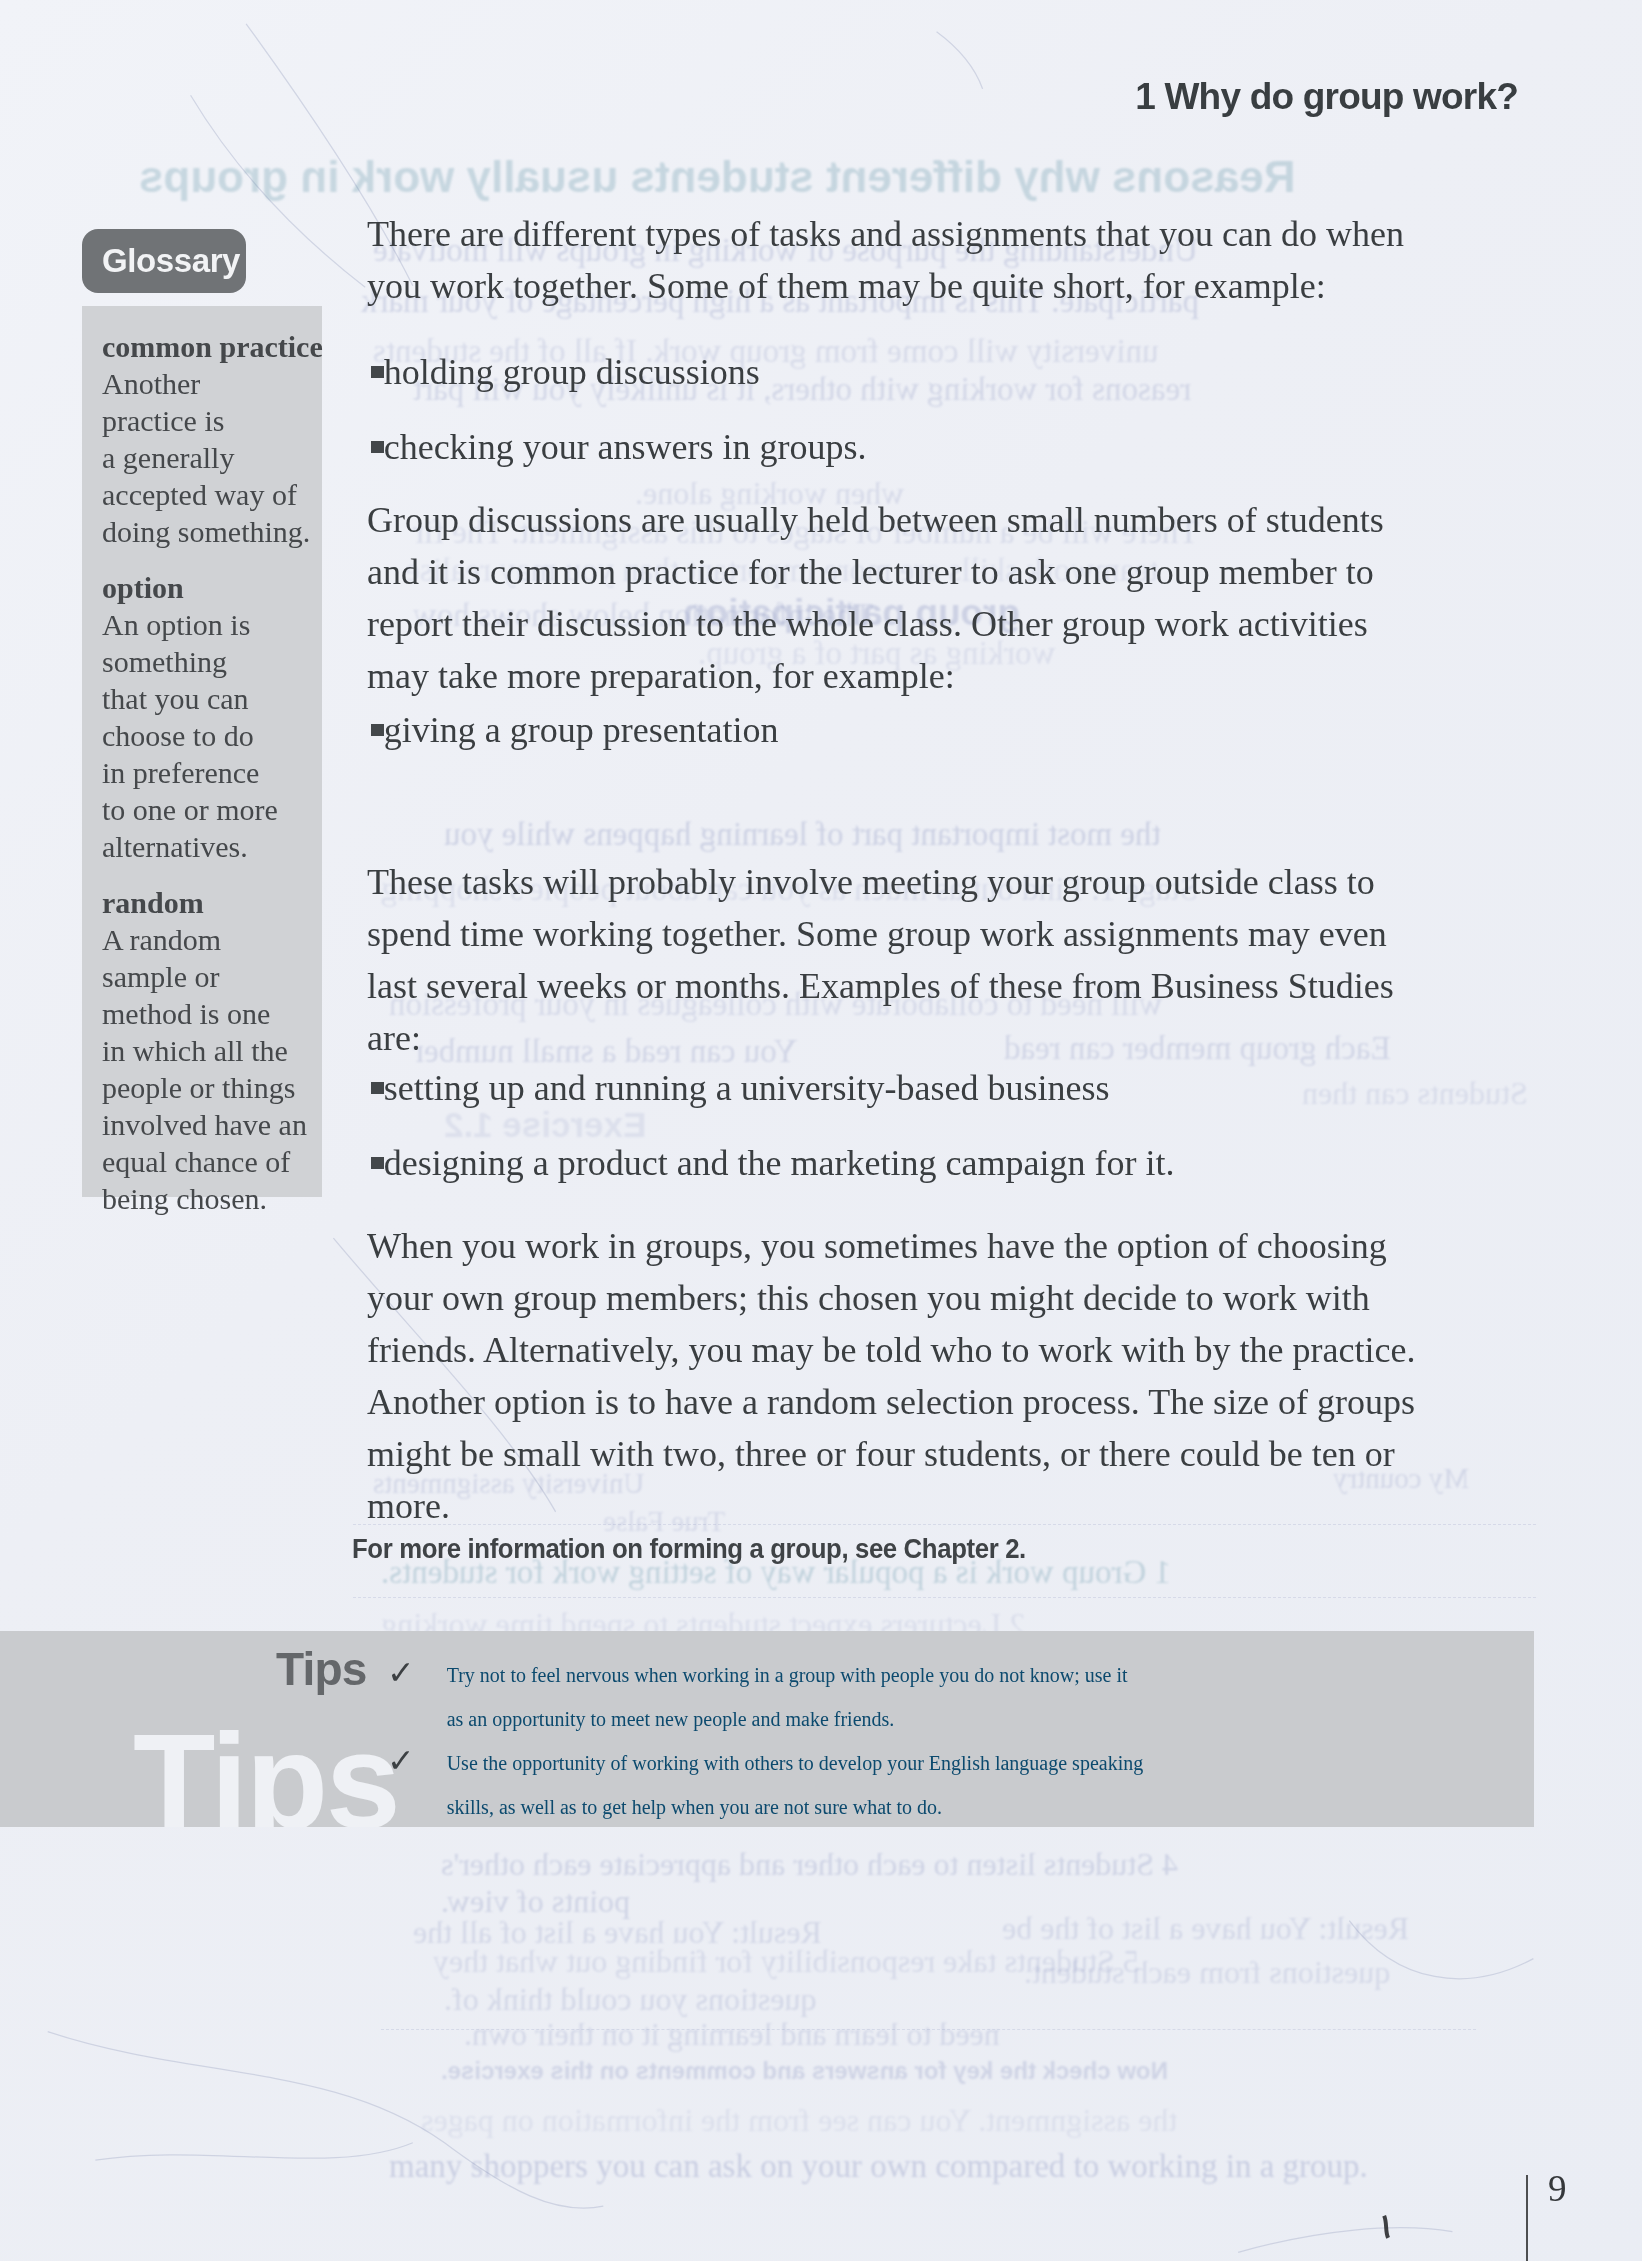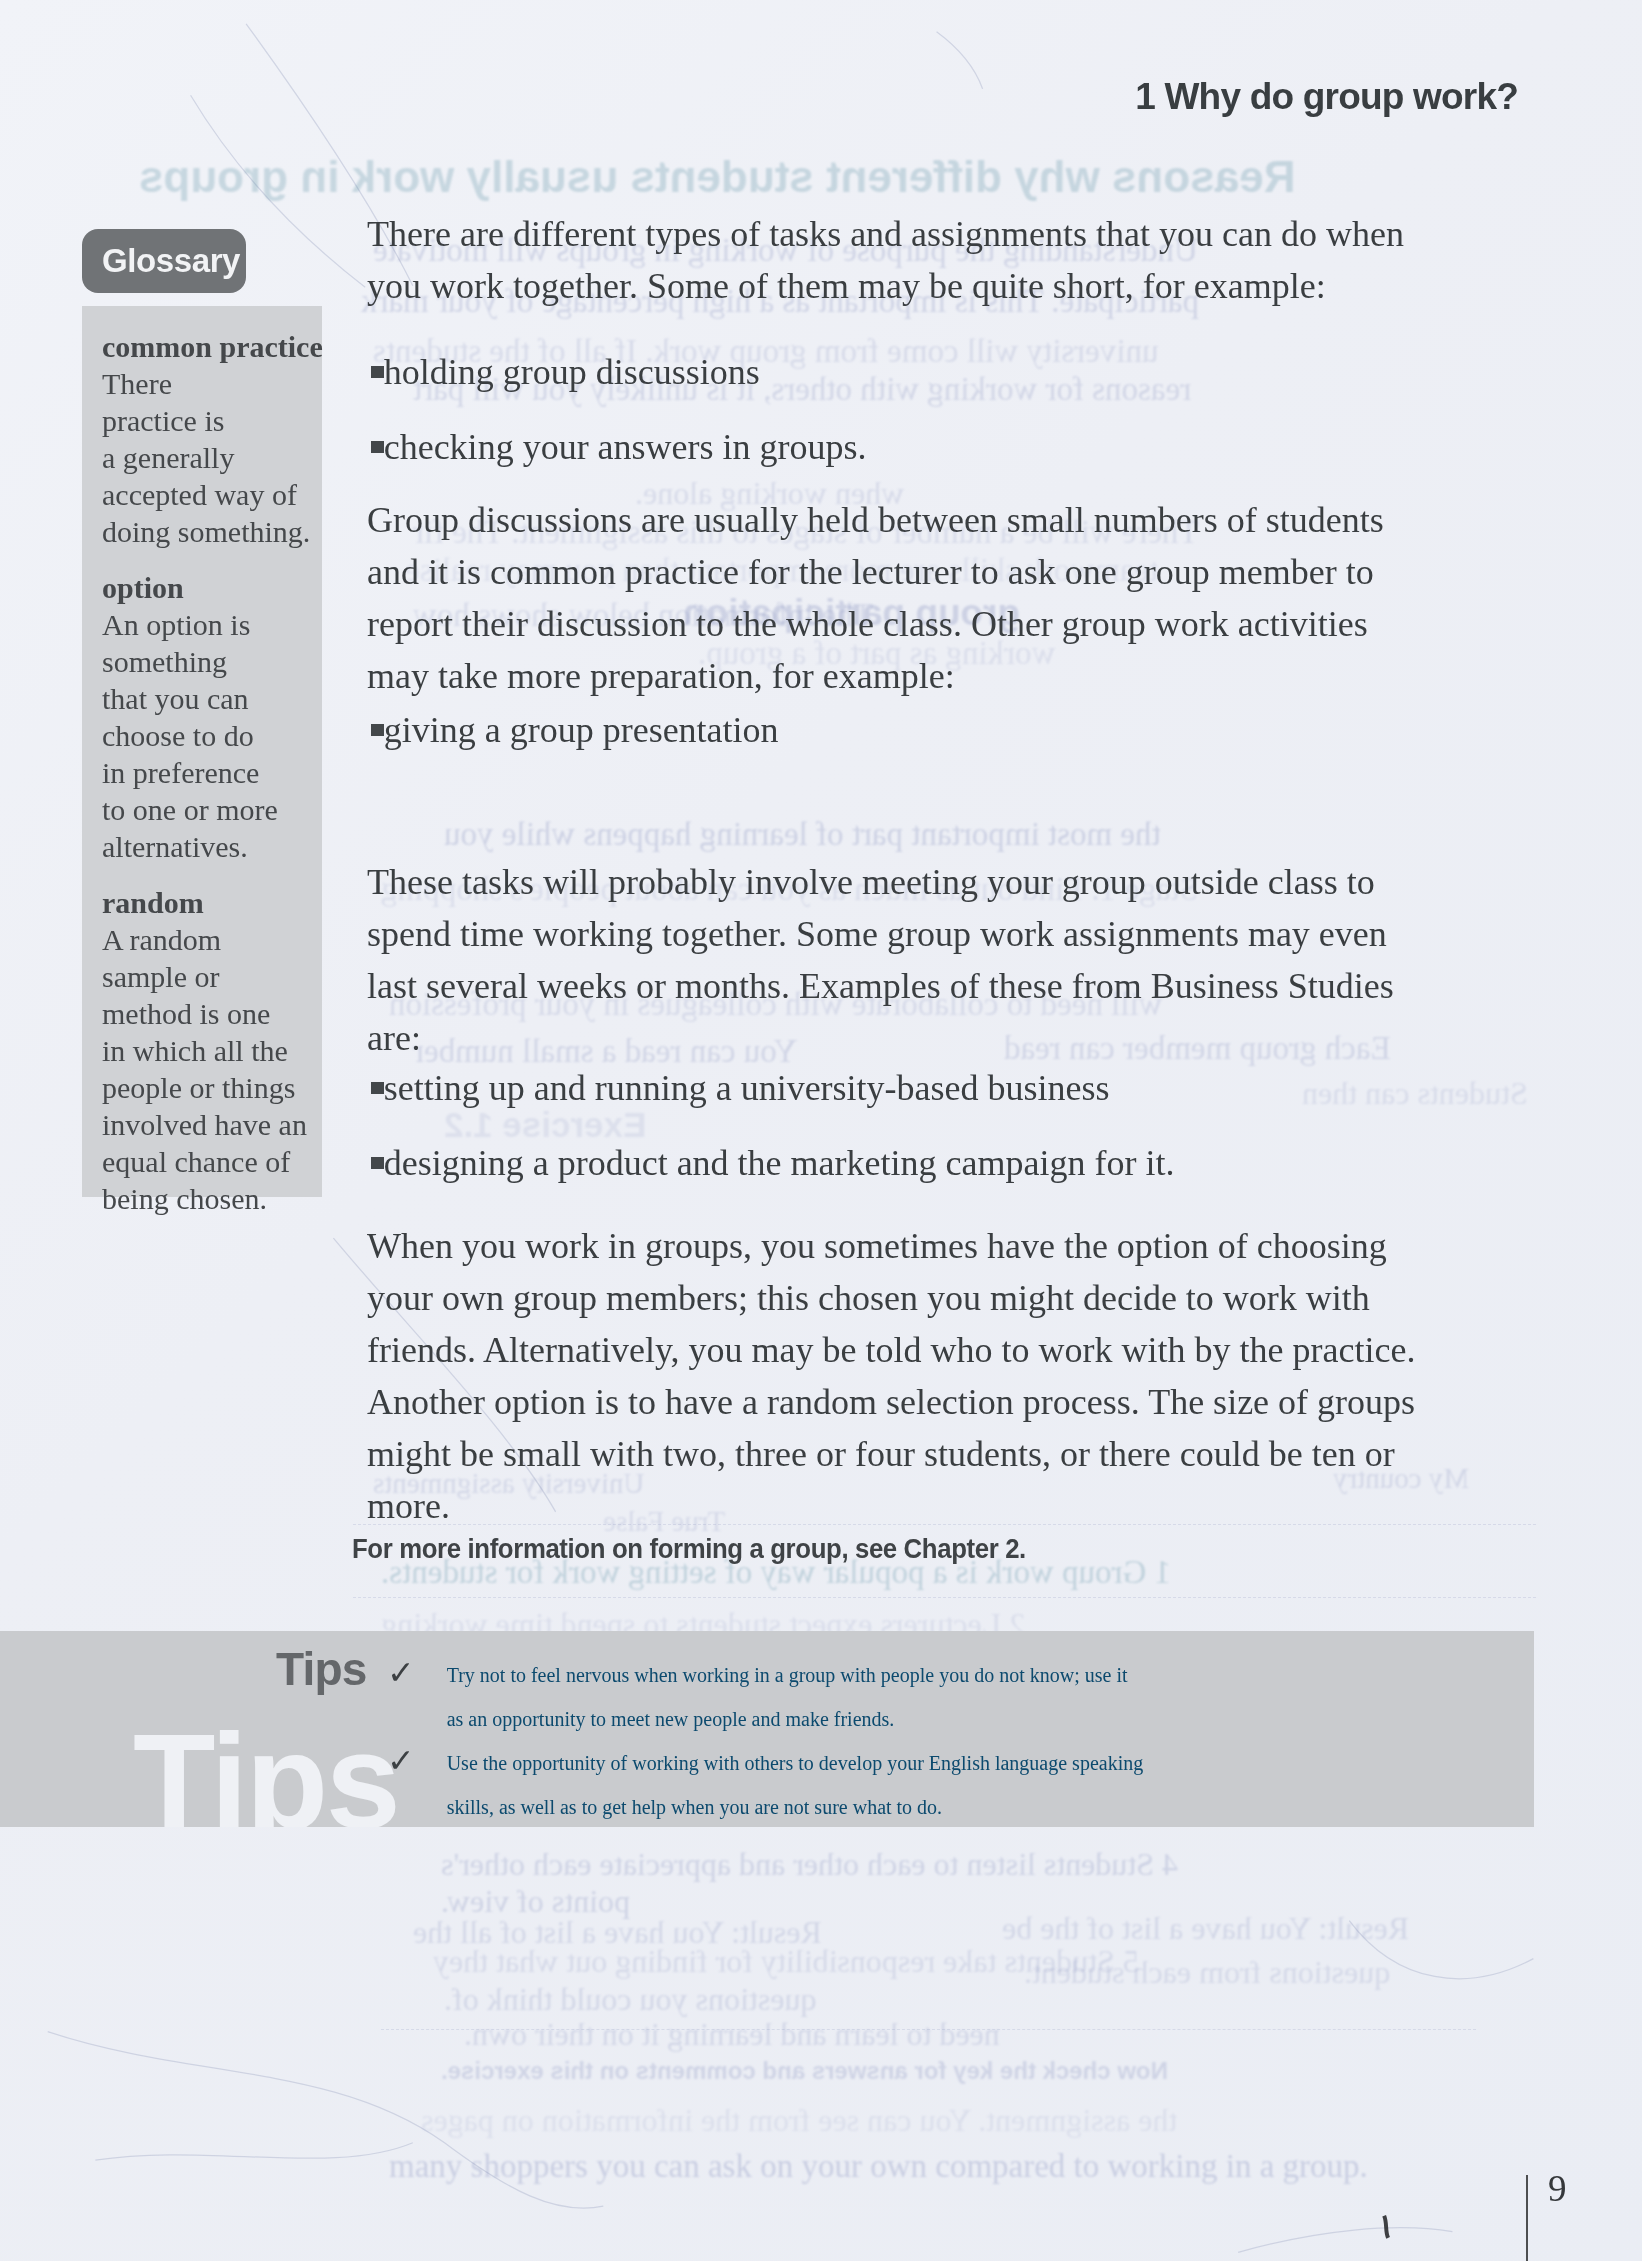--- a/index.html
+++ b/index.html
@@ -179,21 +179,21 @@
   </div>
 
   <div class="chapter-header">1 Why do group work?</div>
 
   <div class="glossary-head">
     <span>Glossary</span>
   </div>
   <div class="glossary-panel">
     <div class="entry">
       <div class="term">common practice</div>
-      <div class="defline">There</div>
+      <div class="defline">Another</div>
       <div class="defline">practice is</div>
       <div class="defline">a generally</div>
       <div class="defline">accepted way of</div>
       <div class="defline">doing something.</div>
     </div>
     <div class="entry">
       <div class="term">option</div>
       <div class="defline">An option is</div>
       <div class="defline">something</div>
       <div class="defline">that you can</div>

